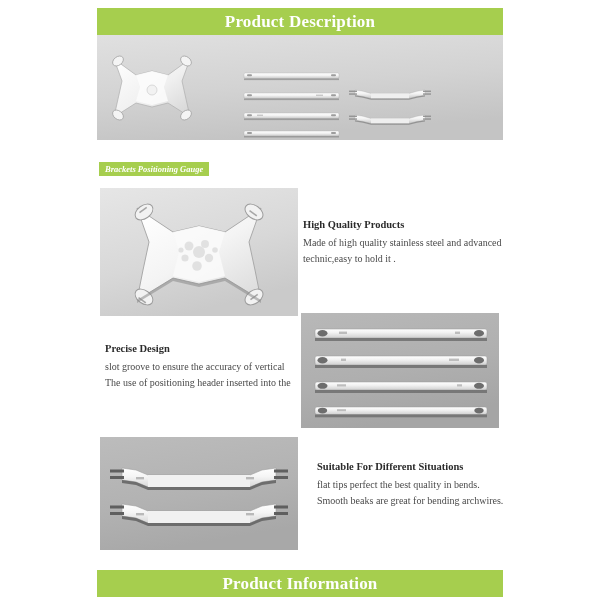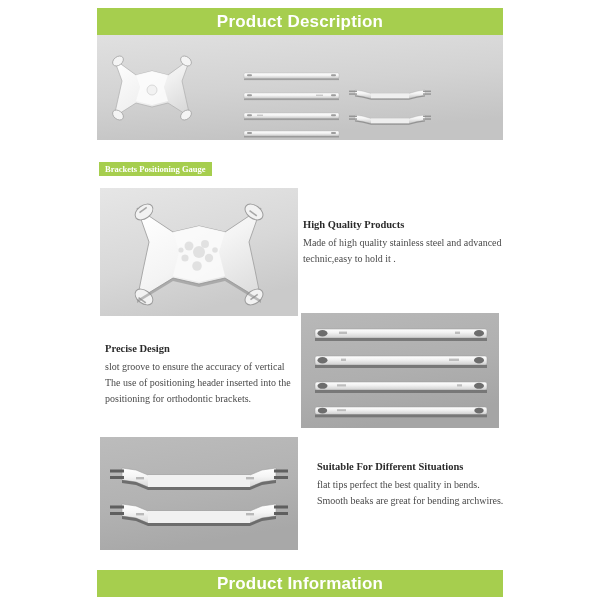--- a/index.html
+++ b/index.html
@@ -28,21 +28,21 @@
     left: 97px;
     width: 406px;
     height: 27px;
     background: #a6ce4e;
     display: flex;
     align-items: center;
     justify-content: center;
   }
   .banner-title {
     color: #ffffff;
-    font-family: Liberation Sans, sans-serif;
+    font-family: Liberation Serif, serif;
     font-weight: bold;
     font-size: 17px;
     letter-spacing: 0.2px;
     line-height: 1;
   }
   #banner-top  { top: 8px; }
   #banner-bottom { top: 570px; }
 
   
   .hero-photo {
@@ -66,20 +66,21 @@
     display: flex;
     align-items: center;
   }
   .tag-label {
     color: #ffffff;
     font-size: 8.5px;
     font-weight: bold;
     font-family: "Liberation Serif", "DejaVu Serif", serif;
     white-space: nowrap;
     line-height: 1;
+    font-style: italic;
   }
 
   
   .photo {
     position: absolute;
     background: #b9b9b9;
     overflow: hidden;
   }
   #photo-gauge       { left: 100px; top: 188px; width: 198px; height: 128px;
                        background: linear-gradient(160deg,#dfdfdf 0%,#d4d4d4 50%,#c9c9c9 100%); }
@@ -266,21 +267,20 @@
       <span>Made of high quality stainless steel and advanced</span>
       <span>technic,easy to hold it .</span>
     </p>
   </div>
 
   <div class="feature-text" id="text-precise">
     <p class="feature-heading">Precise Design</p>
     <p class="feature-body">
       <span>slot groove to ensure the accuracy of vertical</span>
       <span>The use of positioning header inserted into the</span>
-      <span>positioning for orthodontic brackets.</span>
     </p>
   </div>
 
   <div class="photo" id="photo-rulers">
     <svg class="tool" width="198" height="115" viewBox="0 0 198 115">
       <defs>
         <linearGradient id="gBg3" x1="0" y1="0" x2="0.3" y2="1">
           <stop offset="0%" stop-color="#b8b8b8"></stop>
           <stop offset="60%" stop-color="#afafaf"></stop>
           <stop offset="100%" stop-color="#a5a5a5"></stop>

